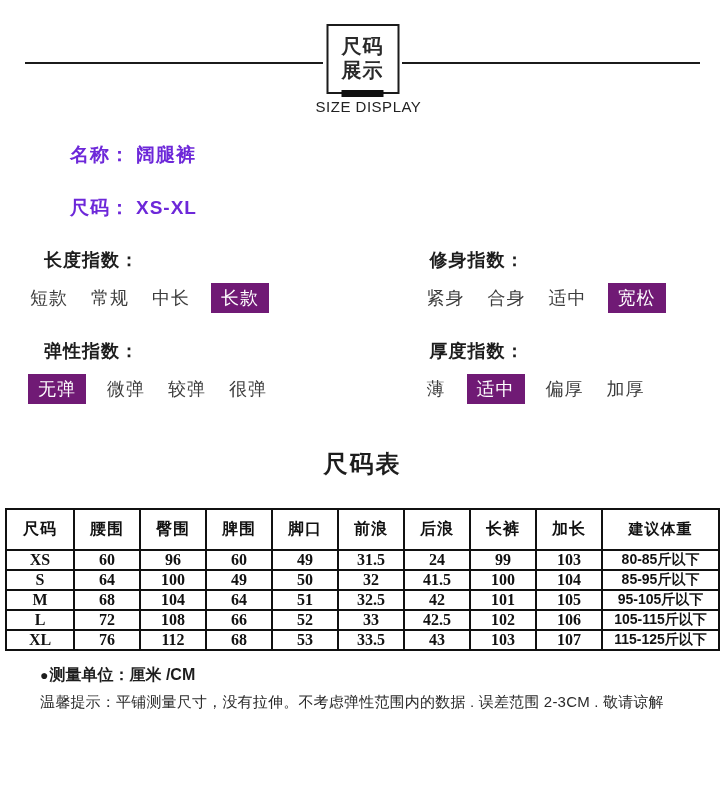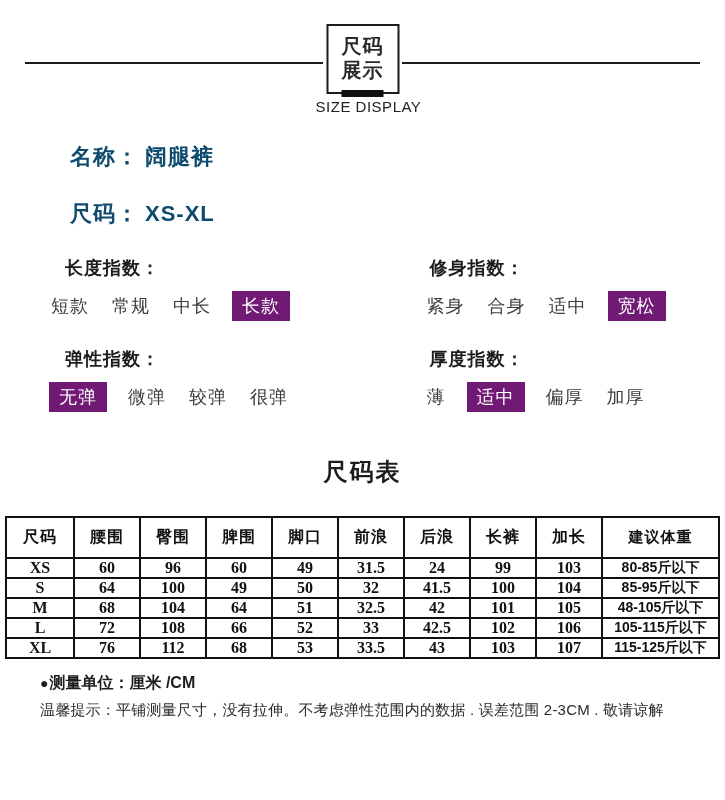--- a/index.html
+++ b/index.html
@@ -30,26 +30,26 @@
     width: 42px; height: 7px; background: #111111;
   }
   .orn-sub {
     position: absolute; left: 12px; right: 0; top: 76px;
     text-align: center; font-size: 15px; font-weight: 500; color: #222222;
     letter-spacing: 0.5px;
   }
 
   
   .product { margin: 28px 0 0 70px; }
-  .product .row { font-size: 22px; font-weight: 700; color: #0c4a6e; margin-bottom: 27px; letter-spacing: 1px; }
+  .product .row { font-size: 19px; font-weight: 700; color: #6d28d9; margin-bottom: 27px; letter-spacing: 1px; }
   .product .row .val { margin-left: 6px; font-weight: 700; }
 
   
   .indices { display: grid; grid-template-columns: 1fr 1fr; row-gap: 26px; margin-top: 16px; }
-  .idx-group.left  { padding-left: 49px; }
+  .idx-group.left  { padding-left: 28px; }
   .idx-group.right { padding-left: 62px; }
   .idx-title { font-size: 18px; font-weight: 700; color: #1d1d1d; letter-spacing: 1px; margin-bottom: 11px; }
   .idx-group.left .idx-title { padding-left: 16px; }
   .idx-group.right .idx-title { padding-left: 5px; }
   .idx-options { display: flex; align-items: center; gap: 19px; font-size: 18px; color: #3d3d3d; letter-spacing: 1px; }
   .idx-opt { padding: 3px 2px; }
   .idx-opt.selected { background: #701a75; color: #ffffff; padding: 3px 10px; }
 
   
   .table-title { text-align: center; font-size: 24px; font-weight: 600; color: #1d1d1d; margin-top: 44px; letter-spacing: 2px; }
@@ -197,21 +197,21 @@
     <tr>
       <td>M</td>
       <td>68</td>
       <td>104</td>
       <td>64</td>
       <td>51</td>
       <td>32.5</td>
       <td>42</td>
       <td>101</td>
       <td>105</td>
-      <td class="weight">48-105斤以下</td>
+      <td class="weight">95-105斤以下</td>
     </tr>
     <tr>
       <td>L</td>
       <td>72</td>
       <td>108</td>
       <td>66</td>
       <td>52</td>
       <td>33</td>
       <td>42.5</td>
       <td>102</td>

